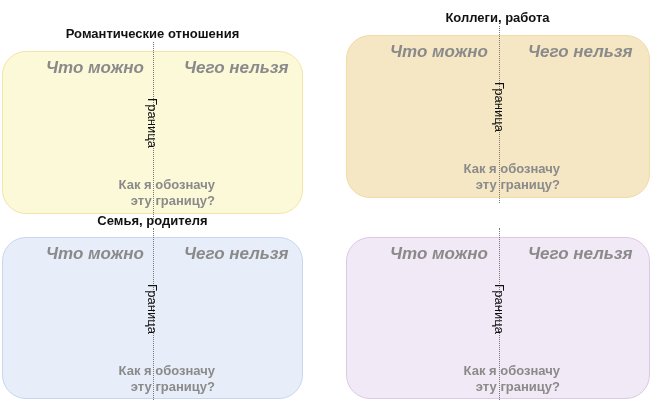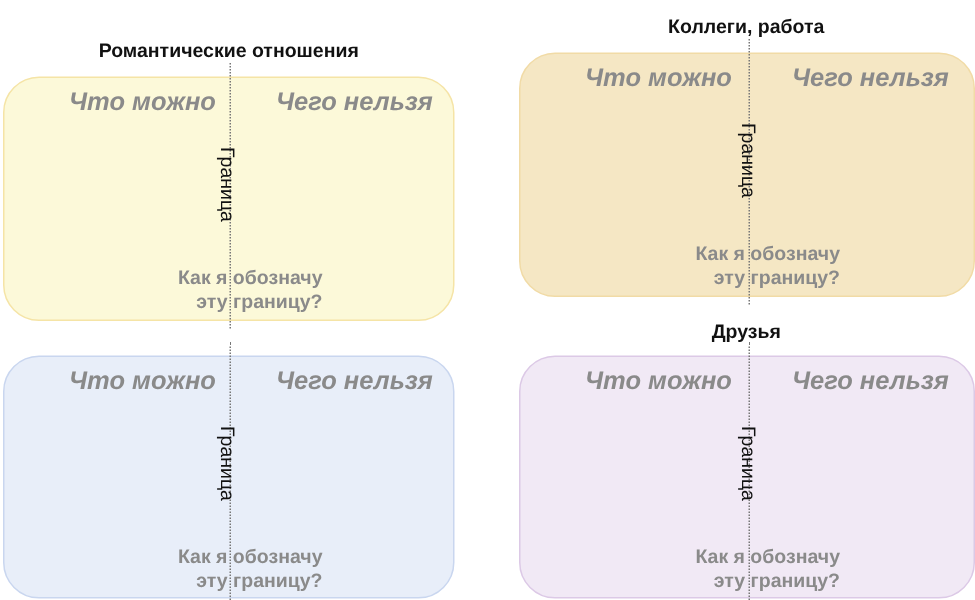--- a/index.html
+++ b/index.html
@@ -37,34 +37,34 @@
   <div class="label" style="left:45px;top:30px;">Что можно</div>
   <div class="label" style="left:183px;top:30px;">Чего нельзя</div>
   <div class="vlabel" style="left:154px;top:95px;">Граница</div>
   <div class="q" style="left:90px;width:125px;top:149px;">
     <div>Как я обозначу</div>
     <div>эту границу?</div>
   </div>
 </div>
 
 <div class="panel" style="left:0;top:210px;width:305px;height:190px;">
+  <div class="title" style="top:3px;">Семья, родителя</div>
   <div class="box" style="left:2px;top:27px;width:301px;height:162px;background:#e8eef9;border-color:#c9d6ef;">
     <div class="divider" style="left:150px;"></div>
   </div>
   <div class="label" style="left:46px;top:34px;">Что можно</div>
   <div class="label" style="left:184px;top:34px;">Чего нельзя</div>
   <div class="vlabel" style="left:152px;top:99px;">Граница</div>
   <div class="q" style="left:90px;width:125px;top:153px;">
     <div>Как я обозначу</div>
     <div>эту границу?</div>
   </div>
 </div>
 
 <div class="panel" style="left:345px;top:210px;width:305px;height:190px;">
-  <div class="title" style="top:3px;">Друзья</div>
   <div class="box" style="left:1px;top:27px;width:304px;height:162px;background:#f1e9f5;border-color:#dcc9e6;">
     <div class="divider" style="left:152px;"></div>
   </div>
   <div class="label" style="left:45px;top:34px;">Что можно</div>
   <div class="label" style="left:183px;top:34px;">Чего нельзя</div>
   <div class="vlabel" style="left:154px;top:99px;">Граница</div>
   <div class="q" style="left:90px;width:125px;top:153px;">
     <div>Как я обозначу</div>
     <div>эту границу?</div>
   </div>

